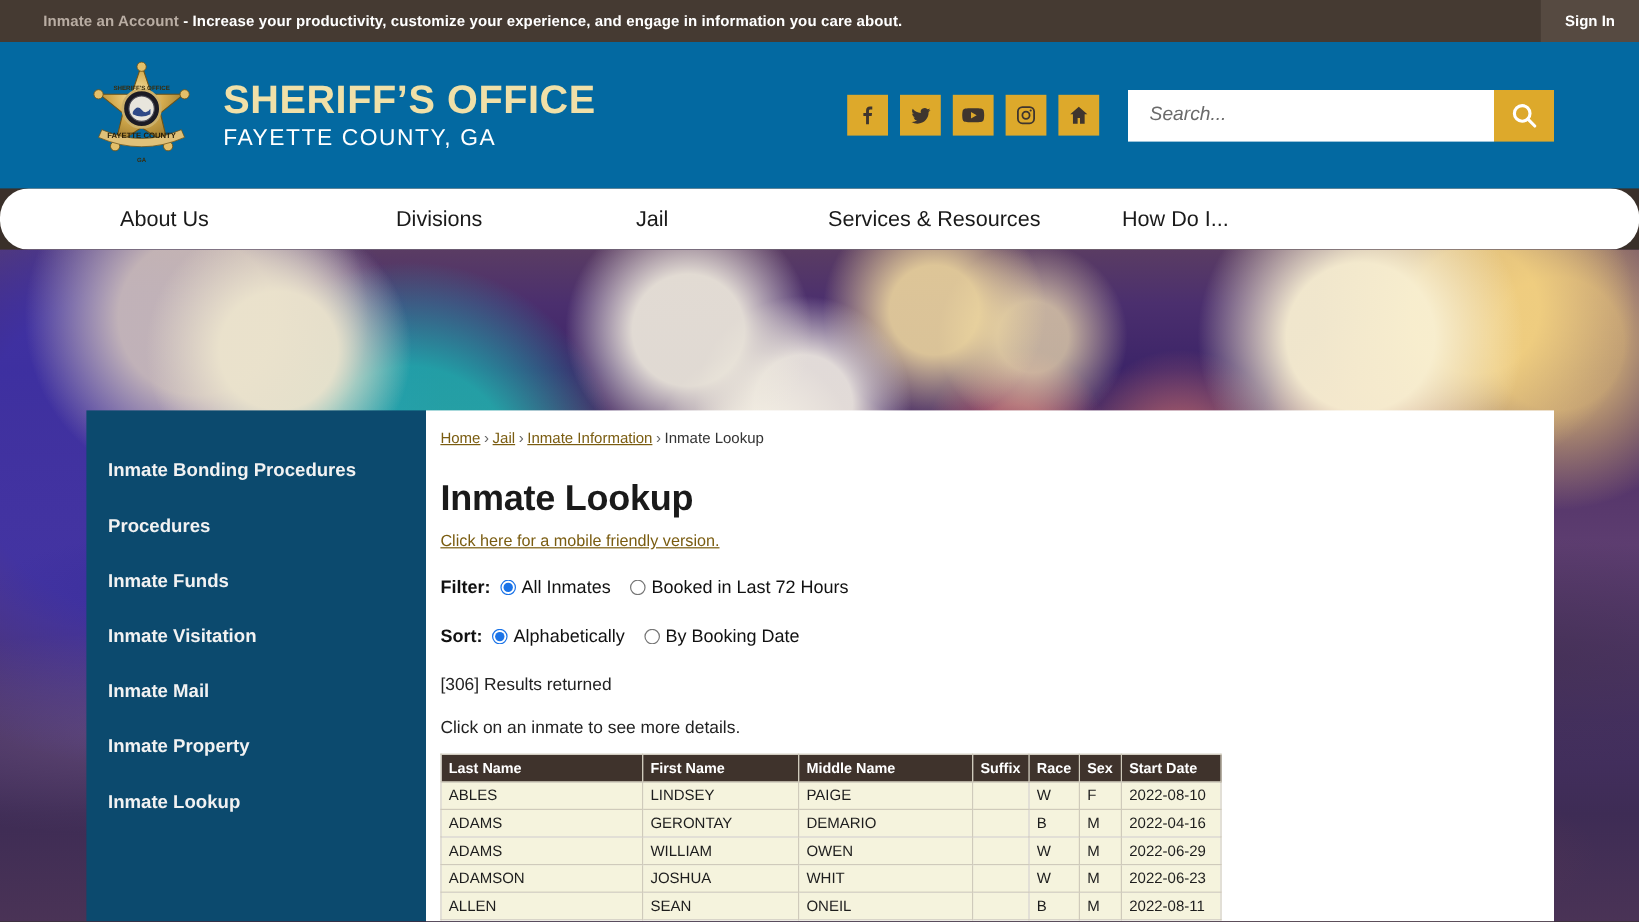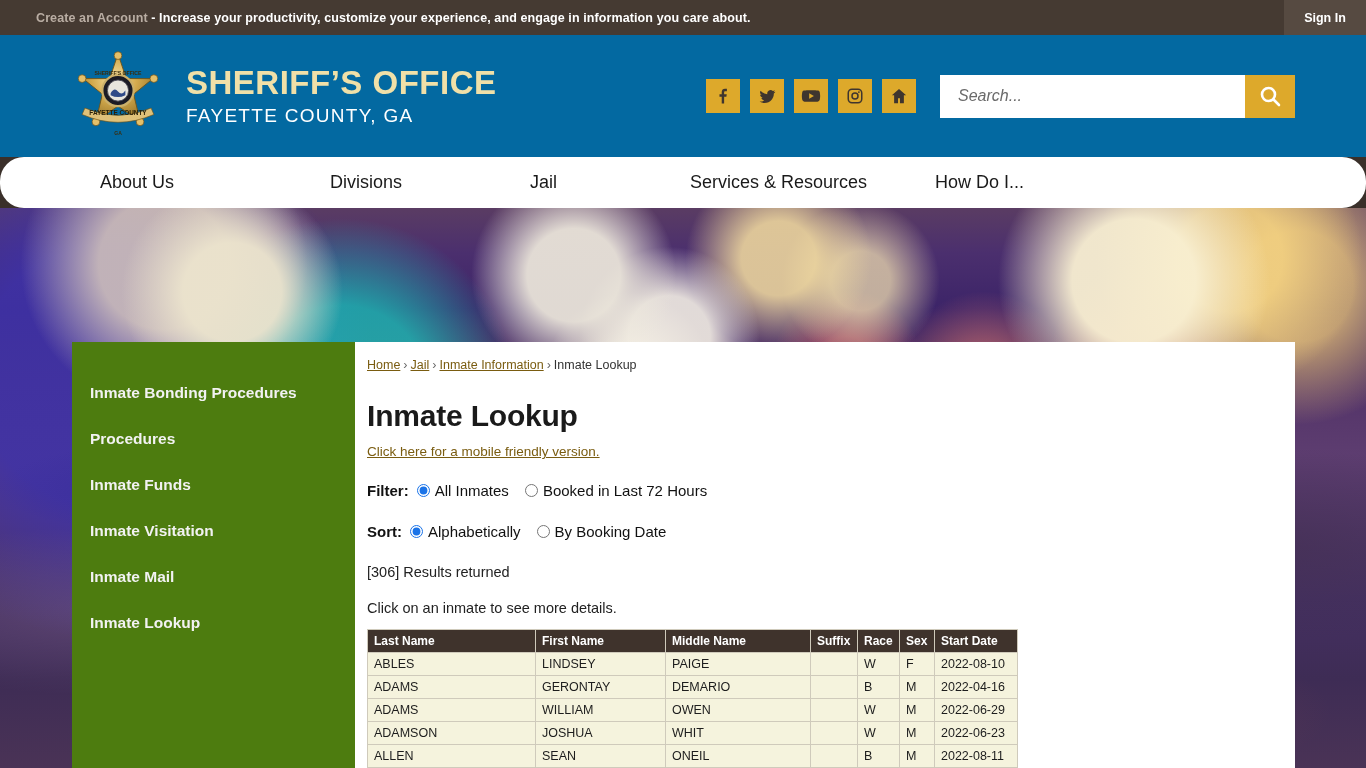--- a/index.html
+++ b/index.html
@@ -200,21 +200,21 @@
   
   .page {
     position: absolute;
     left: 0; top: 134px;
     width: 1366px;
     display: flex;
   }
   .sidebar {
     width: 283px;
     margin-left: 72px;
-    background: #4d7c0f;
+    background: #0c4a6e;
     padding: 28px 0 30px 0;
     flex: none;
   }
   .side-item {
     padding: 14px 0 14px 18px;
     font-size: 15.5px;
     font-weight: bold;
     color: #f2f2f2;
     cursor: pointer;
     white-space: nowrap;
@@ -310,21 +310,21 @@
   col.c-middle { width: 145px; }
   col.c-suffix { width: 47px; }
   col.c-race { width: 42px; }
   col.c-sex { width: 35px; }
   col.c-date { width: 83px; }
 </style>
 </head>
 <body>
 
 <div class="topbar">
-  <div class="topbar-msg"><a class="acct-link">Create an Account</a><span> - Increase your productivity, customize your experience, and engage in information you care about.</span></div>
+  <div class="topbar-msg"><a class="acct-link">Inmate an Account</a><span> - Increase your productivity, customize your experience, and engage in information you care about.</span></div>
   <div class="signin">Sign In</div>
 </div>
 
 <div class="header">
 
   <div class="badge-logo">
     <svg class="star" viewBox="0 0 100 100">
       <defs>
         <radialGradient id="gold" cx="45%" cy="38%" r="70%">
           <stop offset="0%" stop-color="#f6e3a6"></stop>
@@ -412,20 +412,21 @@
   <div class="hero-antenna"></div>
 
   <div class="page">
 
     <div class="sidebar">
       <div class="side-item">Inmate Bonding Procedures</div>
       <div class="side-item">Procedures</div>
       <div class="side-item">Inmate Funds</div>
       <div class="side-item">Inmate Visitation</div>
       <div class="side-item">Inmate Mail</div>
+      <div class="side-item">Inmate Property</div>
       <div class="side-item">Inmate Lookup</div>
     </div>
 
     <div class="content">
 
       <div class="breadcrumb">
         <a>Home</a><span class="sep">›</span><a>Jail</a><span class="sep">›</span><a>Inmate Information</a><span class="sep">›</span><span class="current">Inmate Lookup</span>
       </div>
 
       <h1 class="page-title">Inmate Lookup</h1>

